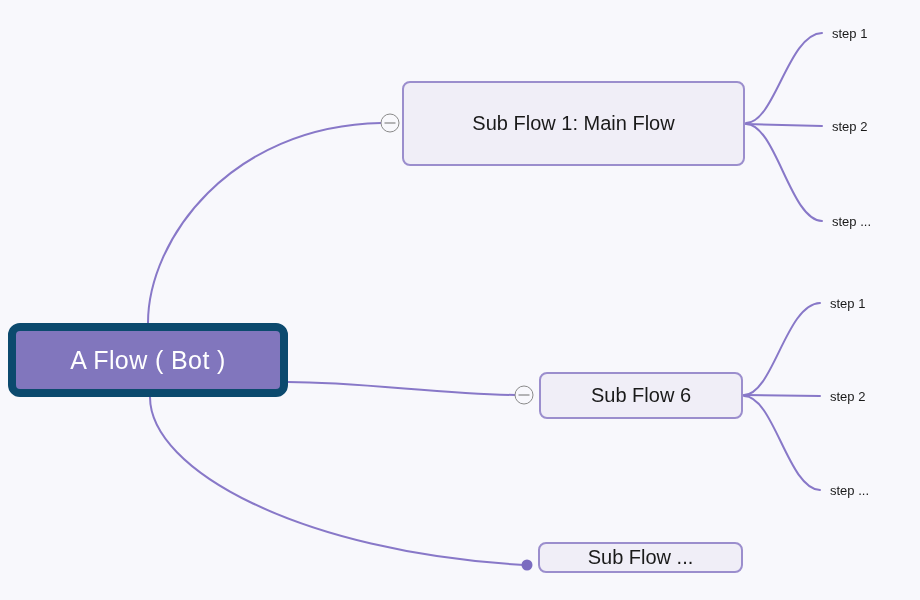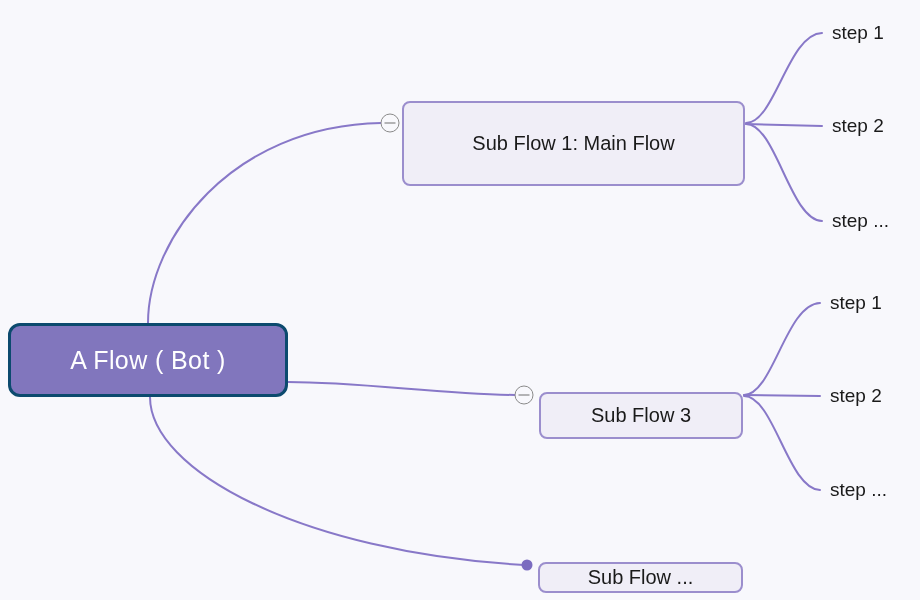--- a/index.html
+++ b/index.html
@@ -37,37 +37,36 @@
     text-align: center;
     white-space: pre-line;
   }
 
   .root-node {
     left: 8px;
     top: 323px;
     width: 280px;
     height: 74px;
     background: #8176bd;
-    border: 3px solid #0c4a6e;
+    border: 8px solid #0c4a6e;
     border-radius: 12px;
     color: #ffffff;
     font-size: 25px;
     letter-spacing: 0.4px;
     z-index: 3;
   }
 
   .sub-node {
     background: #f0eef7;
     border: 2px solid #9b8ecd;
     border-radius: 8px;
     color: #1a1a1a;
     font-size: 20px;
     line-height: 1.38;
     z-index: 3;
-    margin-top: 20px;
   }
 
   .sub-node-1 {
     left: 402px;
     top: 81px;
     width: 343px;
     height: 85px;
     flex-direction: column;
   }
   .sub-node-2 {
@@ -81,21 +80,21 @@
     top: 542px;
     width: 205px;
     height: 31px;
   }
 
   .node-line { display: block; }
 
   
   .leaf-label {
     position: absolute;
-    font-size: 19px;
+    font-size: 13px;
     color: #1a1a1a;
     white-space: nowrap;
     transform: translateY(-50%);
     z-index: 3;
   }
 
   
   .toggle-icon {
     position: absolute;
     width: 19px;
@@ -152,21 +151,21 @@
     </g>
   </svg>
 
   <div class="node root-node">A Flow ( Bot )</div>
 
   <div class="node sub-node sub-node-1">
     <span class="node-line">Sub Flow 1: Main Flow</span>
   </div>
   <div class="toggle-icon" style="left:390px; top:123px;"></div>
 
-  <div class="node sub-node sub-node-2">Sub Flow 3</div>
+  <div class="node sub-node sub-node-2">Sub Flow 6</div>
   <div class="toggle-icon" style="left:524px; top:395px;"></div>
 
   <div class="node sub-node sub-node-3">Sub Flow ...</div>
   <div class="bullet-dot" style="left:527px; top:565px;"></div>
 
   <div class="leaf-label" style="left:832px; top:33px;">step 1</div>
   <div class="leaf-label" style="left:832px; top:126px;">step 2</div>
   <div class="leaf-label" style="left:832px; top:221px;">step ...</div>
 
   <div class="leaf-label" style="left:830px; top:303px;">step 1</div>

